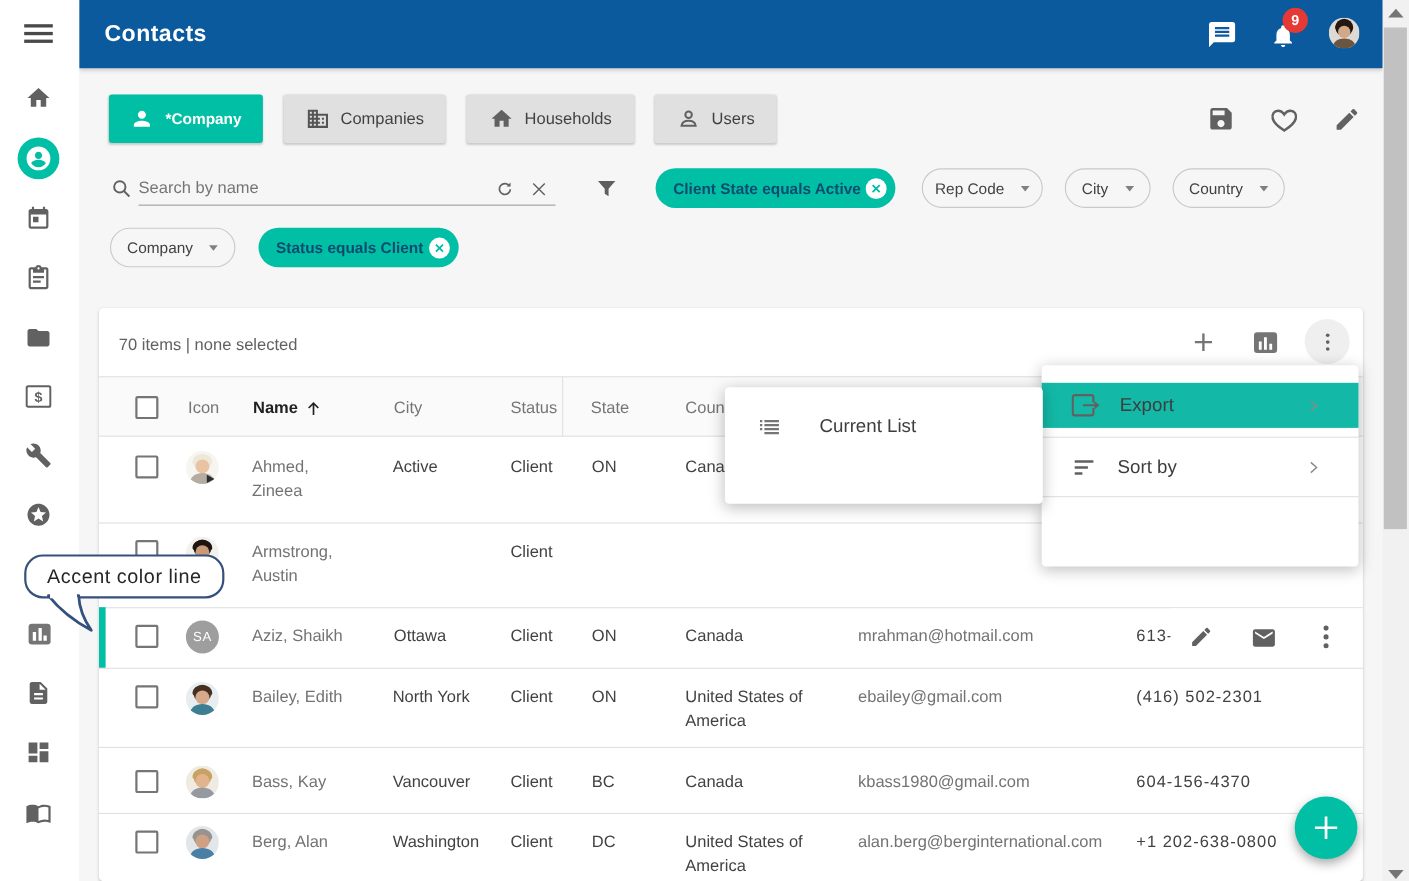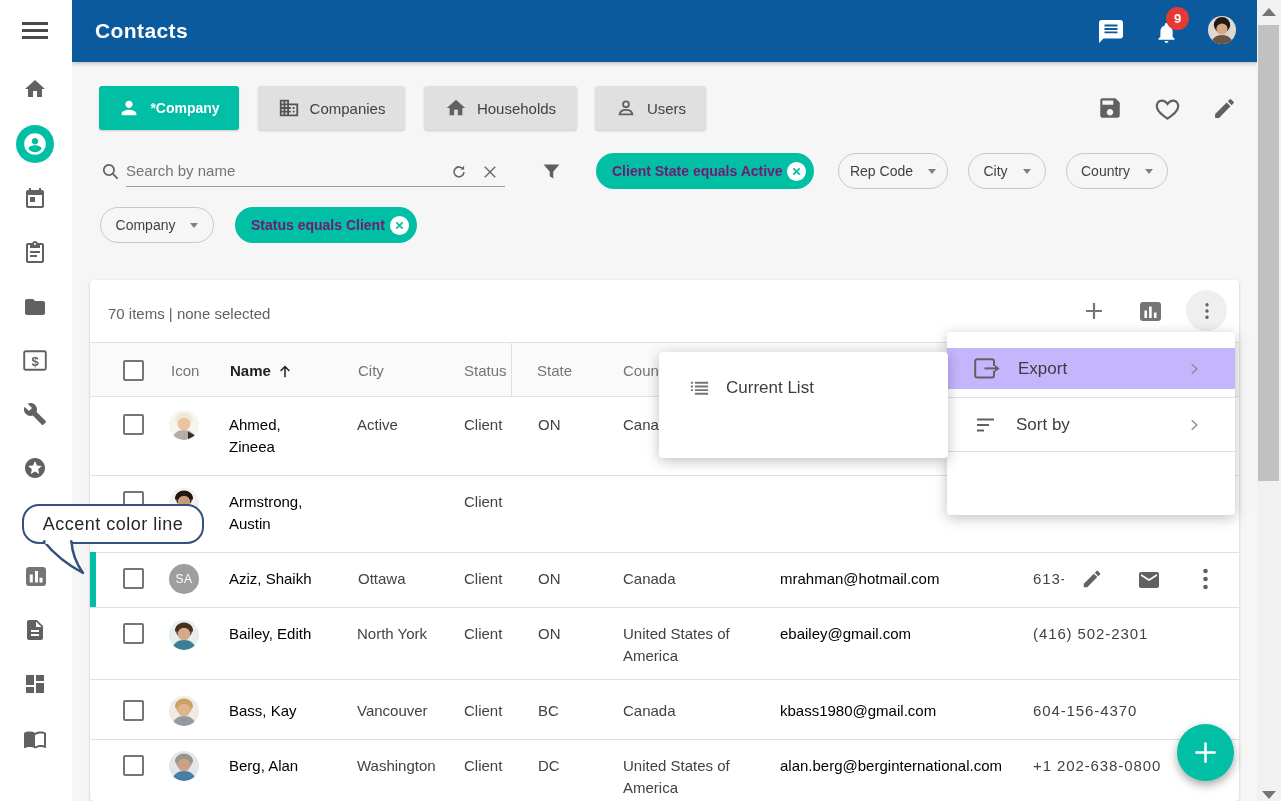--- a/index.html
+++ b/index.html
@@ -6,29 +6,29 @@
 html,body{width:1281px;height:801px;overflow:hidden}
 body{font-family:"Liberation Sans",sans-serif;background:#f6f6f6;position:relative;color:#424242}
 .abs{position:absolute}
 .topbar{left:72px;top:0;width:1185px;height:62px;background:#0b5a9e;box-shadow:0 2px 4px rgba(0,0,0,.2)}
 .title{left:95px;top:19px;font-size:21px;font-weight:bold;color:#fff;letter-spacing:.4px}
 .sidebar{left:0;top:0;width:72px;height:801px;background:#fff;z-index:5}
 .sideicon{left:23px;width:24px;height:24px;color:#616161}
 .tab{top:86px;height:44px;border-radius:3px;display:flex;align-items:center;justify-content:center;font-size:15px;white-space:nowrap;color:#424242;background:#e0e0e0;gap:10px;box-shadow:0 1px 2px rgba(0,0,0,.18)}
 .tab.active{background:#00bfa5;color:#fff;font-weight:bold;font-size:14px}
 .chip{height:36px;border-radius:18px;display:flex;align-items:center;font-size:14px;white-space:nowrap}
-.chip.teal{background:#00bfa5;color:#701a75;font-weight:bold}
+.chip.teal{background:#00bfa5;color:#0c4a6e;font-weight:bold}
 .chip.line{border:1px solid #c9c9c9;color:#424242;background:transparent;justify-content:center}
 .caret{width:0;height:0;border-left:4.5px solid transparent;border-right:4.5px solid transparent;border-top:5px solid #808080;margin-left:15px}
 .card{left:90px;top:280px;width:1149px;height:521px;background:#fff;border-radius:4px;box-shadow:0 1px 3px rgba(0,0,0,.2)}
 .hline{height:1px;background:#e0e0e0}
 .cb{width:21px;height:21px;border:2px solid #757575;border-radius:2px;background:#fff}
 .hdr{font-size:15px;color:#757575}
 .cell{font-size:15px;color:#424242;line-height:22px}
-.namelink{color:#000000}
+.namelink{color:#737373}
 .av{width:30px;height:30px;border-radius:50%;overflow:hidden}
 .menu{background:#fff;border-radius:4px;box-shadow:0 3px 14px rgba(0,0,0,.25);z-index:20}
 .mitem{display:flex;align-items:center;font-size:17px;color:#3d3d3d}
 .fab{left:1177px;top:724px;width:57px;height:57px;border-radius:50%;background:#00bfa5;box-shadow:0 4px 10px rgba(0,0,0,.35);z-index:30}
 svg{display:block}
 </style>
 </head>
 <body>
 
 <div class="abs topbar"></div>
@@ -365,21 +365,21 @@
 <div class="abs cell" style="left:357px;top:755px">Washington</div>
 <div class="abs cell" style="left:464px;top:755px">Client</div>
 <div class="abs cell" style="left:538px;top:755px">DC</div>
 <div class="abs cell" style="left:623px;top:755px;width:120px">United States of America</div>
 <div class="abs cell namelink" style="left:780px;top:755px">alan.berg@berginternational.com</div>
 <div class="abs cell" style="left:1033px;top:755px;letter-spacing:.9px">+1 202-638-0800</div>
 </div>
 <div id="menus">
 
 <div class="abs menu" style="left:947px;top:332px;width:288px;height:183px;padding-top:16px">
-<div class="mitem" style="height:41px;background:#c4b5fd">
+<div class="mitem" style="height:41px;background:#14b8a6">
 <span style="margin-left:27px">
           <svg width="26" height="26" viewBox="0 0 26 26" fill="none" stroke="#616161" stroke-width="2">
             <path d="M20 10V5.2a2 2 0 0 0-2-2H3.2a2 2 0 0 0-2 2v14.4a2 2 0 0 0 2 2H18a2 2 0 0 0 2-2v-4.8"></path>
             <path d="M10.5 12.4h11"></path>
             <path d="M21 8.8l4.6 3.6L21 16z" fill="#616161" stroke="none"></path>
           </svg>
         </span>
 <span style="margin-left:18px">Export</span>
 <span style="margin-left:auto;margin-right:34px">
           <svg width="14" height="16" viewBox="0 0 24 24" fill="none" stroke="#8a8a8a" stroke-width="2.2">
@@ -405,21 +405,21 @@
 <div class="hline"></div>
 </div>
 
 <div class="abs menu" style="left:659px;top:352px;width:289px;height:106px;padding-top:16px">
 <div class="mitem" style="height:39px">
 <span style="margin-left:29px">
           <svg width="23" height="23" viewBox="0 0 24 24" fill="#757575">
             <path d="M3 6.1h2.2v2H3zM3 9.9h2.2v2H3zM3 13.7h2.2v2H3zM7.2 6.1H21v2H7.2zM7.2 9.9H21v2H7.2zM7.2 13.7H21v2H7.2zM7.2 17.5H21v2H7.2z"></path>
           </svg>
         </span>
-<span style="margin-left:15px">Current List</span>
+<span style="margin-left:34px">Current List</span>
 </div>
 </div>
 </div>
 <div id="extras">
 
 <div class="abs" style="left:22px;top:504px;width:182px;height:40px;background:#fff;border:2.5px solid #33517c;border-radius:17px;z-index:25;display:flex;align-items:center;justify-content:center;font-size:18px;letter-spacing:.5px;color:#262626">Accent color line</div>
 <svg class="abs" style="left:30px;top:536px;z-index:26" width="70" height="45" viewBox="0 0 70 45">
       <path d="M14 5.5 C24 18 38 29 53 37 C46 27 42 15.5 41.5 5.5 Z" fill="#fff" stroke="#33517c" stroke-width="2.5" stroke-linejoin="round"></path>
       <rect x="15.5" y="2.5" width="24.5" height="5.4" fill="#fff"></rect>
     </svg>

